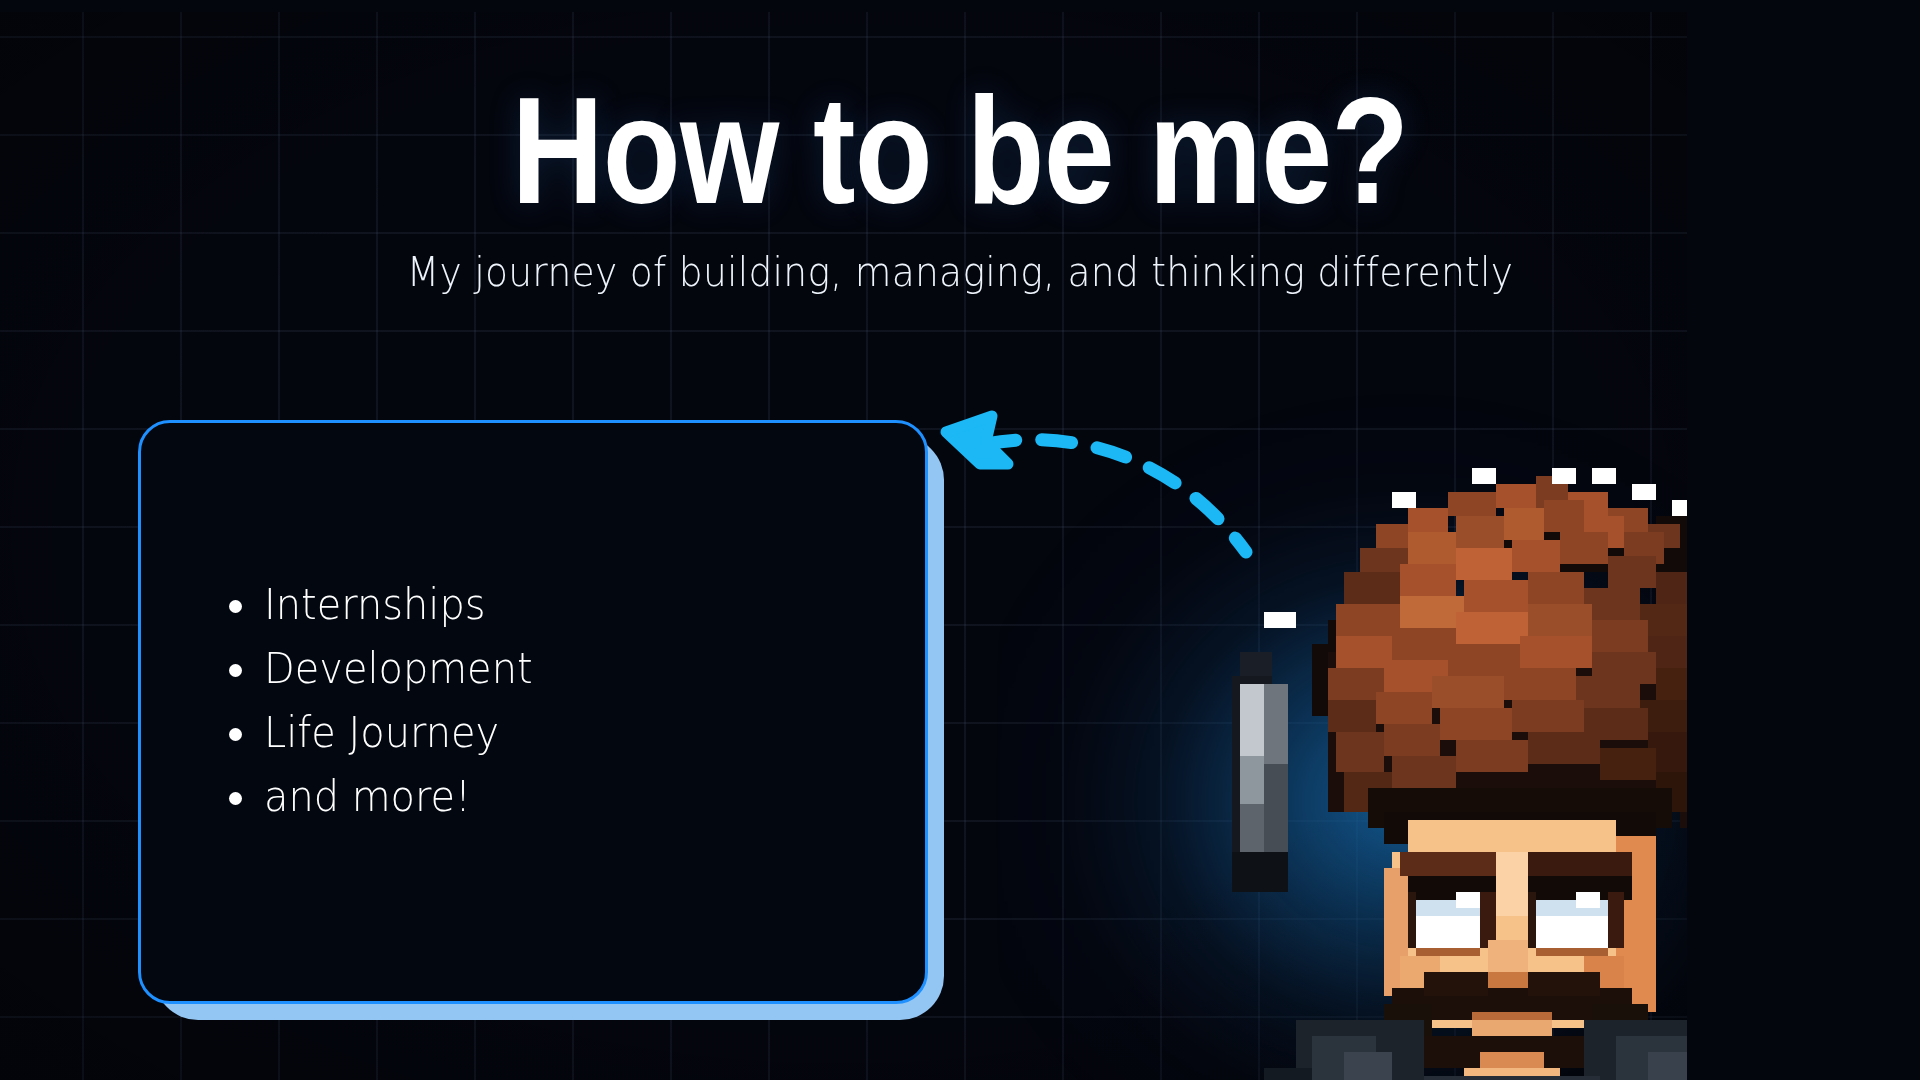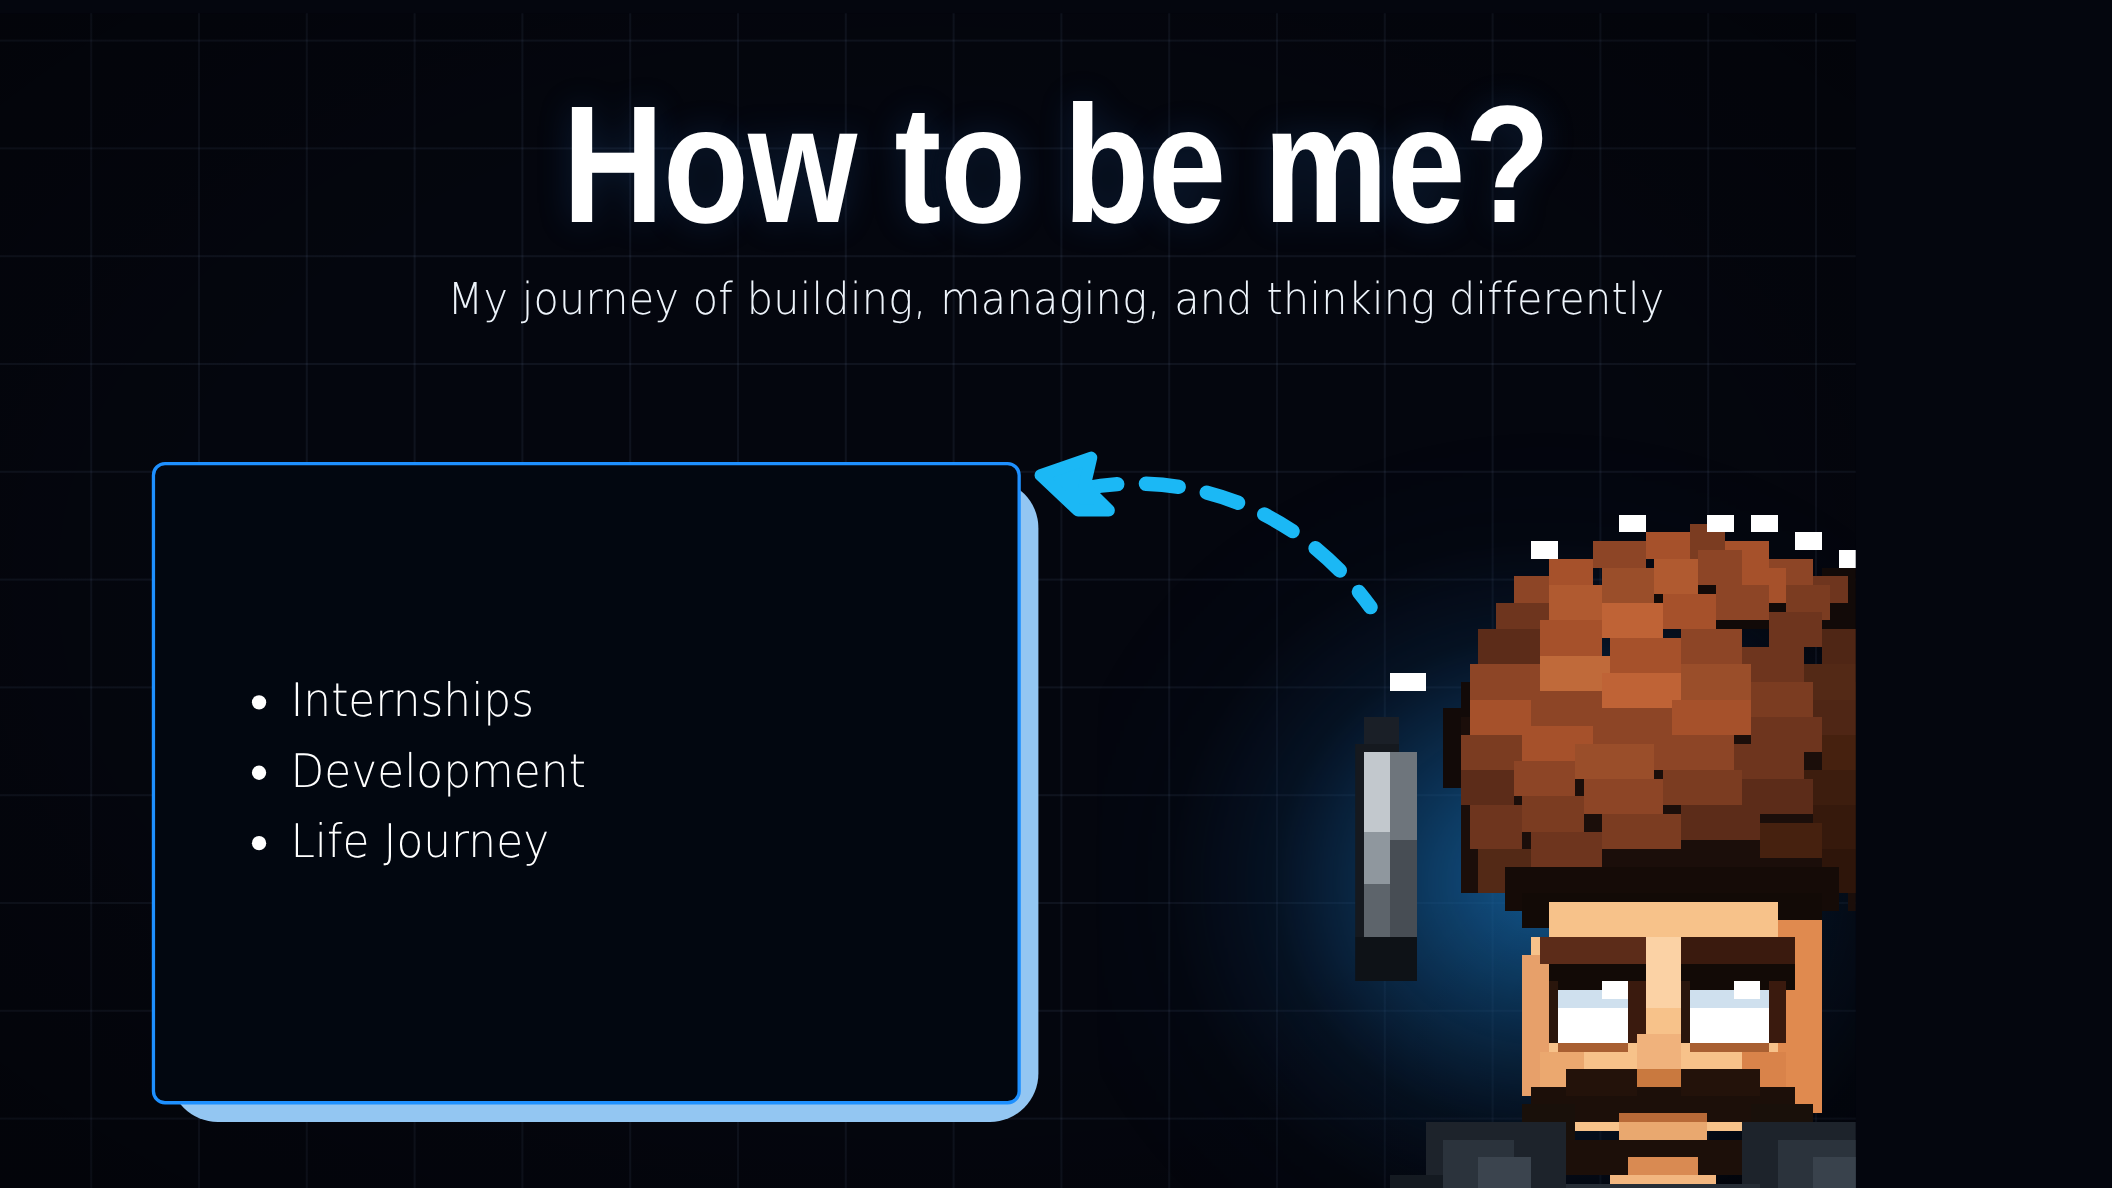--- a/index.html
+++ b/index.html
@@ -66,21 +66,21 @@
   .card-shadow{
     position:absolute;left:16px;top:16px;width:790px;height:584px;
     background:#93c6f2;
     border-radius:44px;
   }
   .card{
     position:absolute;left:0;top:0;width:790px;height:584px;
     box-sizing:border-box;
     background:#020710;
     border:3px solid #1e90ff;
-    border-radius:12px;
+    border-radius:32px;
     overflow:hidden;
   }
   .card-inner{
     position:absolute;left:0;top:0;width:100%;height:100%;
     display:flex;flex-direction:column;justify-content:center;
     padding-left:88px;box-sizing:border-box;
   }
   .bullet-row{display:flex;align-items:baseline;height:64px;}
   .bullet-dot{
     display:inline-block;width:13px;height:13px;border-radius:50%;
@@ -130,20 +130,24 @@
           <span class="bullet-text">Internships</span>
         </div>
         <div class="bullet-row">
           <span class="bullet-dot"></span>
           <span class="bullet-text">Development</span>
         </div>
         <div class="bullet-row">
           <span class="bullet-dot"></span>
           <span class="bullet-text">Life Journey</span>
         </div>
+        <div class="bullet-row">
+          <span class="bullet-dot"></span>
+          <span class="bullet-text">and more!</span>
+        </div>
 
       </div>
     </div>
   </div>
 
   <svg class="arrow-svg" viewBox="0 0 380 240">
     <path d="M 46 42 C 130 26, 235 52, 306 150" fill="none" stroke="#1bb8f5" stroke-width="13" stroke-linecap="round" stroke-dasharray="30 26"></path>
     <path d="M 6 30 L 52 14 L 46 40 L 68 62 L 40 62 Z" fill="#1bb8f5" stroke="#1bb8f5" stroke-width="11" stroke-linejoin="round"></path>
   </svg>
 

